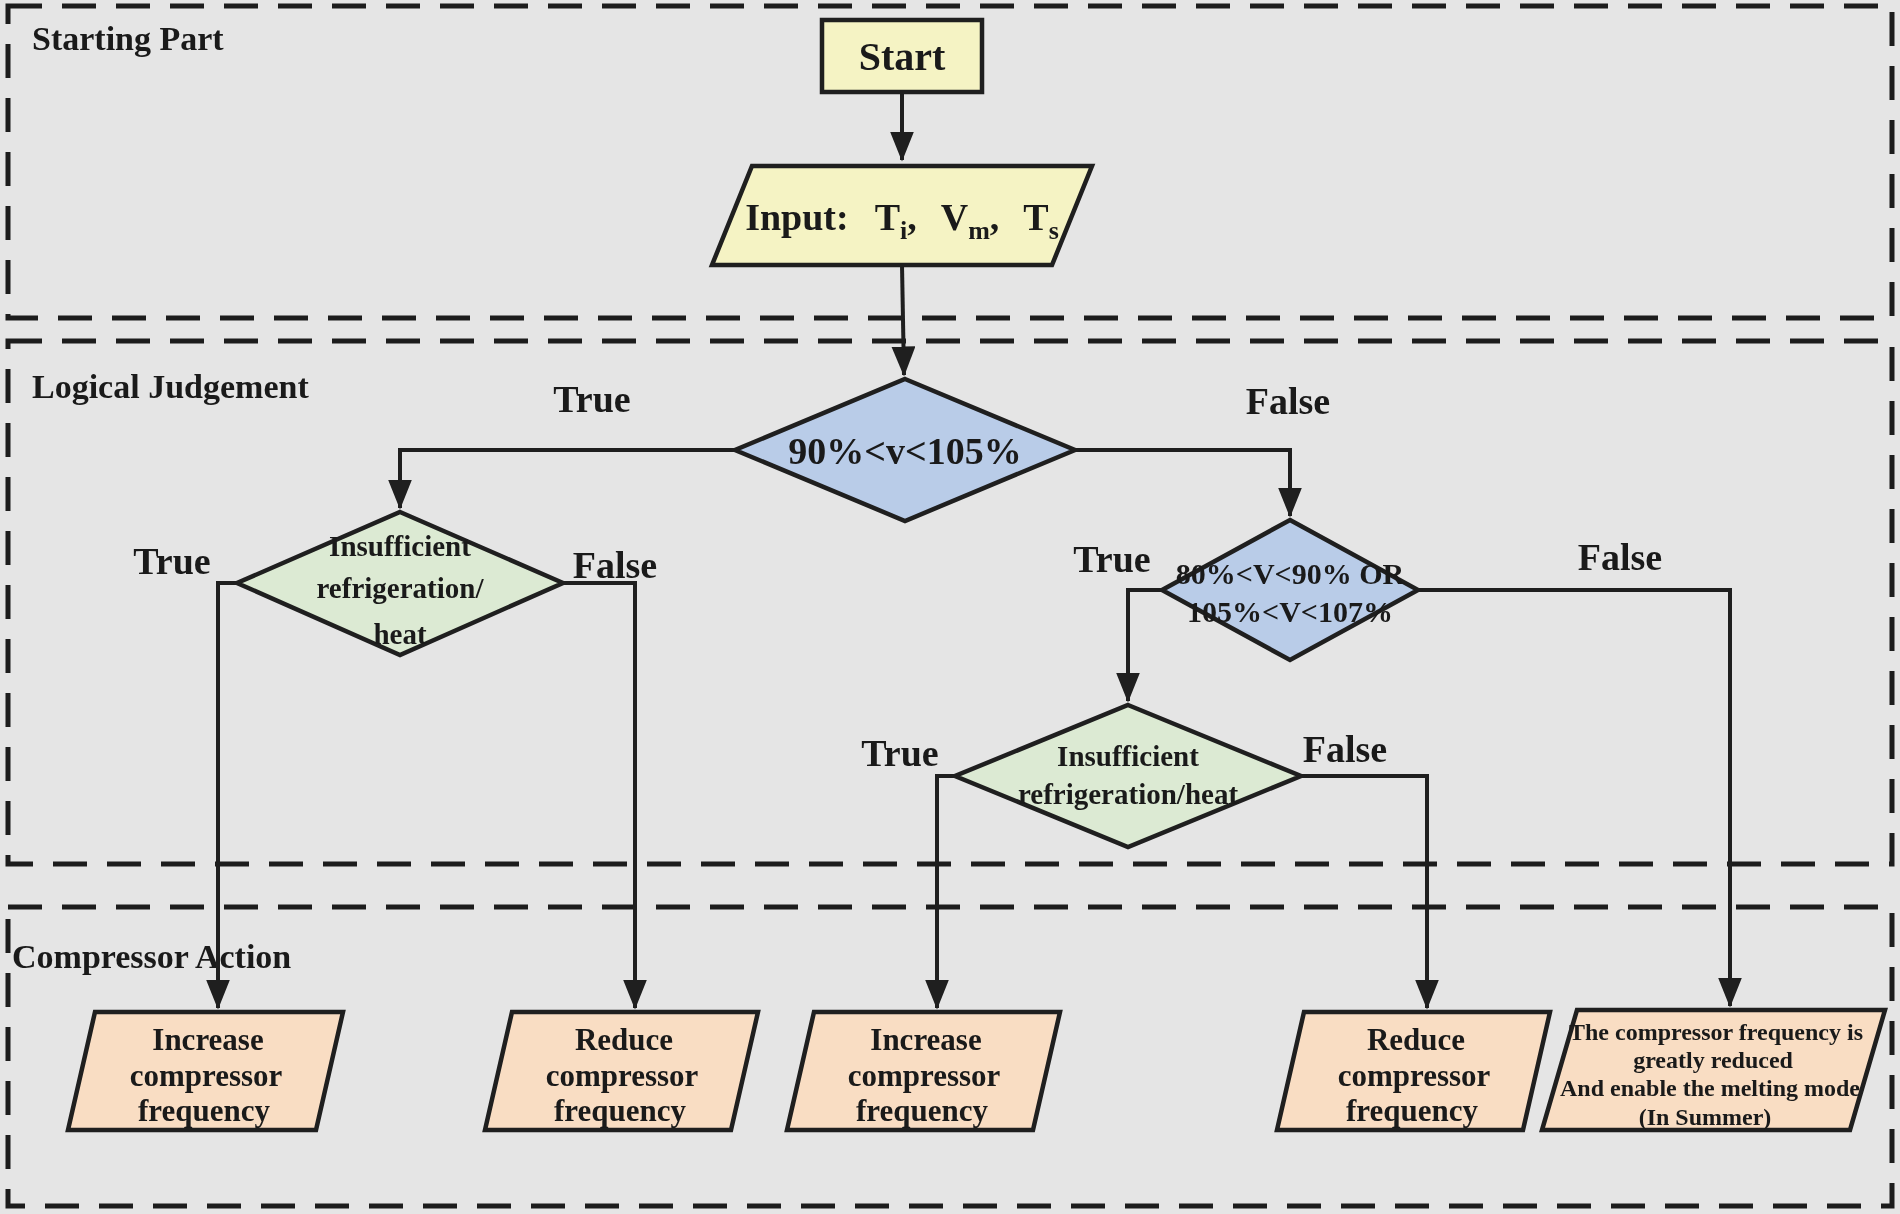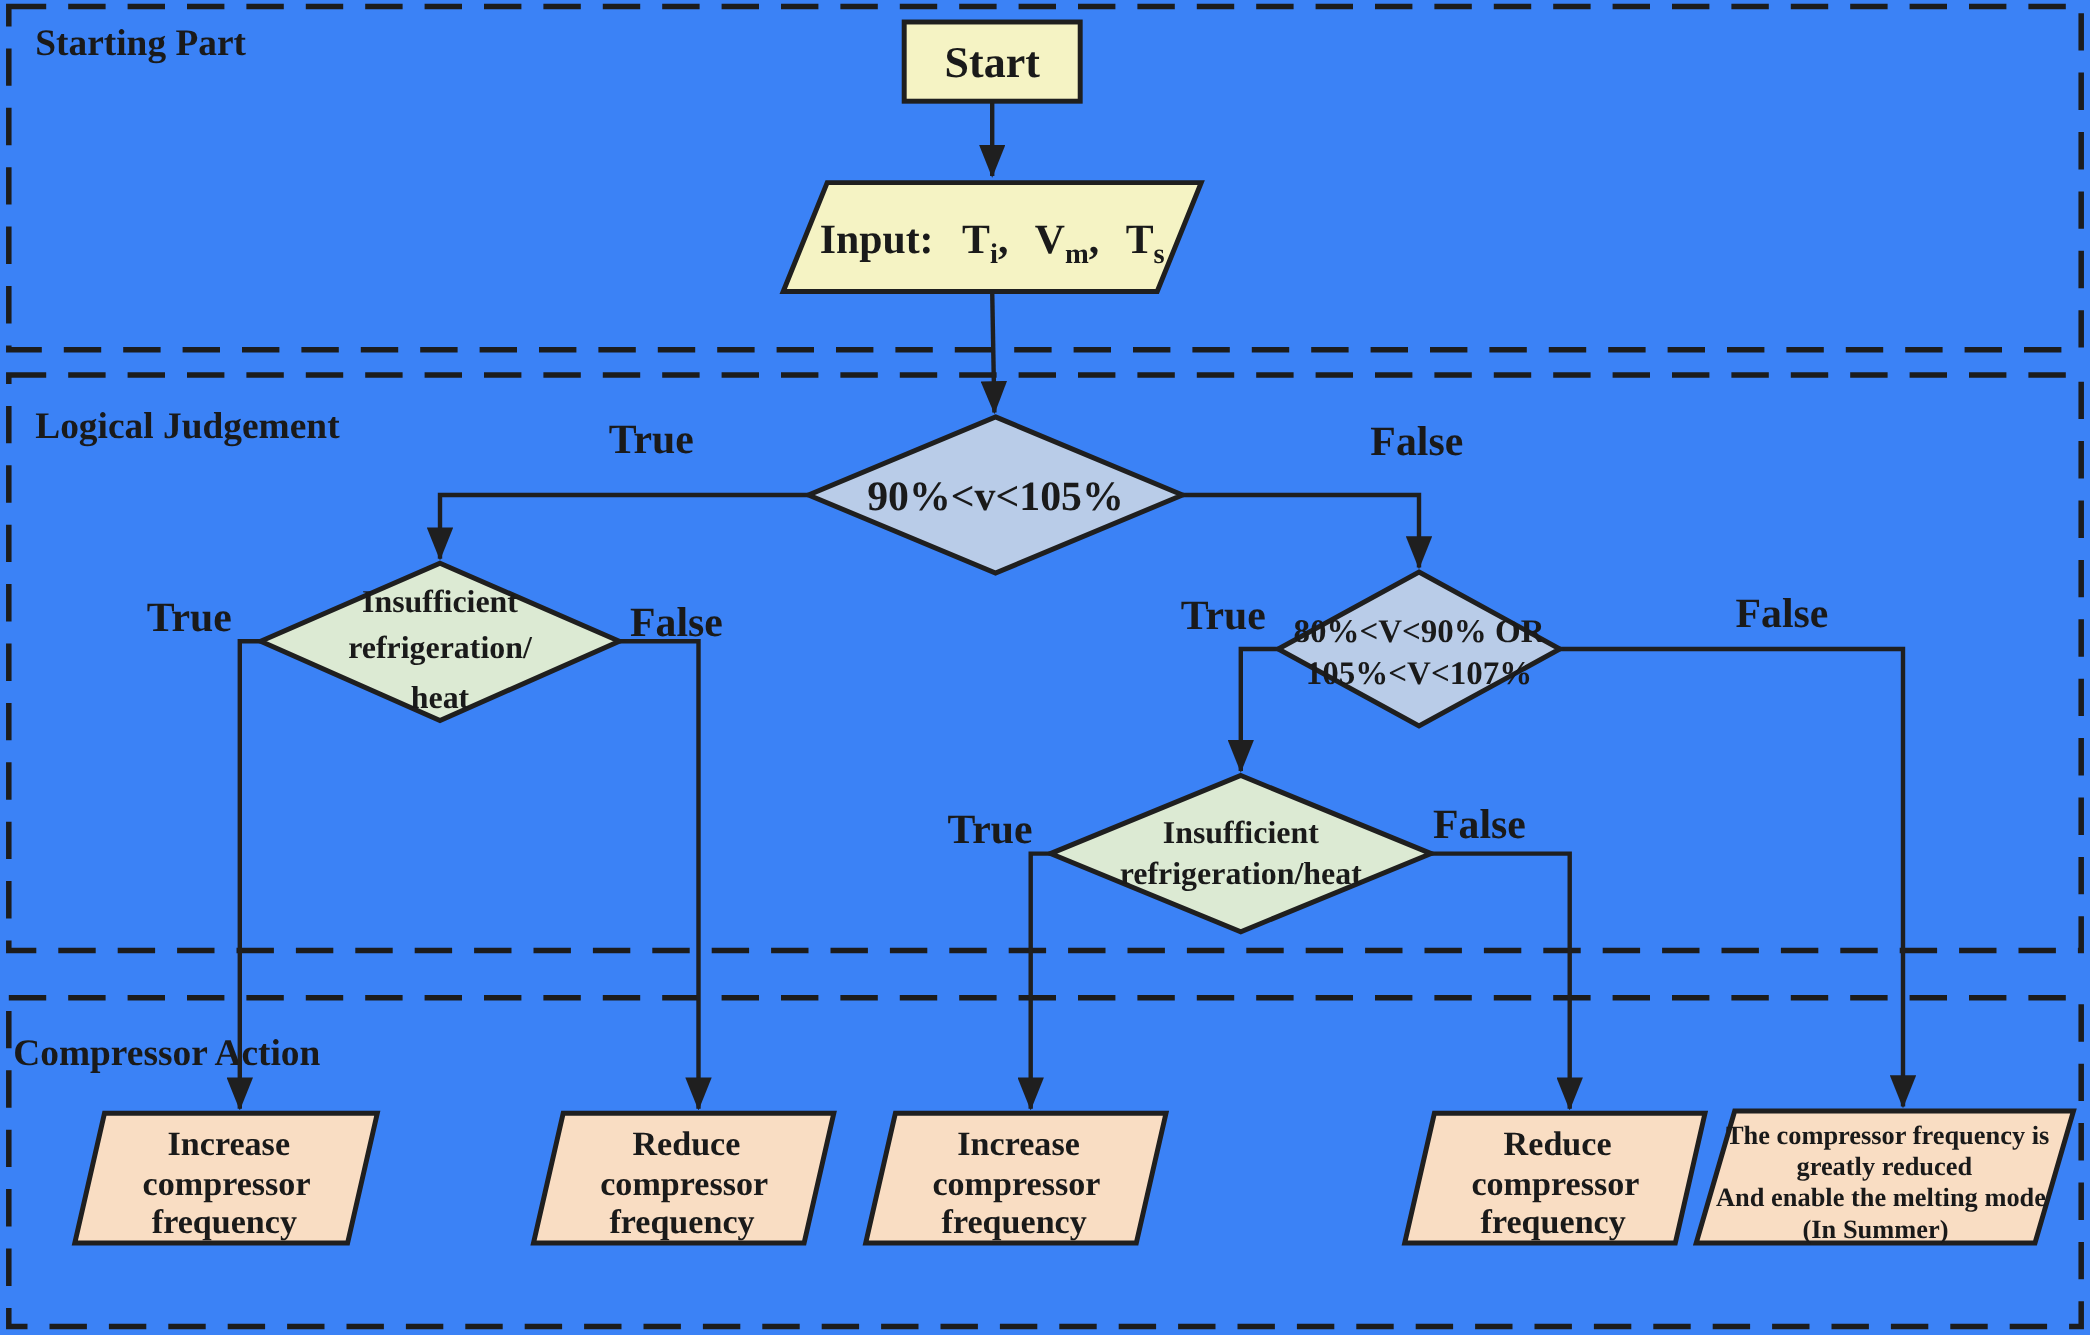--- a/index.html
+++ b/index.html
@@ -4,21 +4,21 @@
 <style>
   html, body {
     margin: 0;
     padding: 0;
     background: #ffffff;
   }
   .stage {
     position: relative;
     width: 1900px;
     height: 1214px;
-    background: #3b82f6;
+    background: #e5e5e5;
     overflow: hidden;
   }
   svg { display: block; }
   .shape {
     stroke: #1f1f1f;
     stroke-width: 4.5;
     stroke-linejoin: miter;
   }
   .flowline {
     fill: none;

